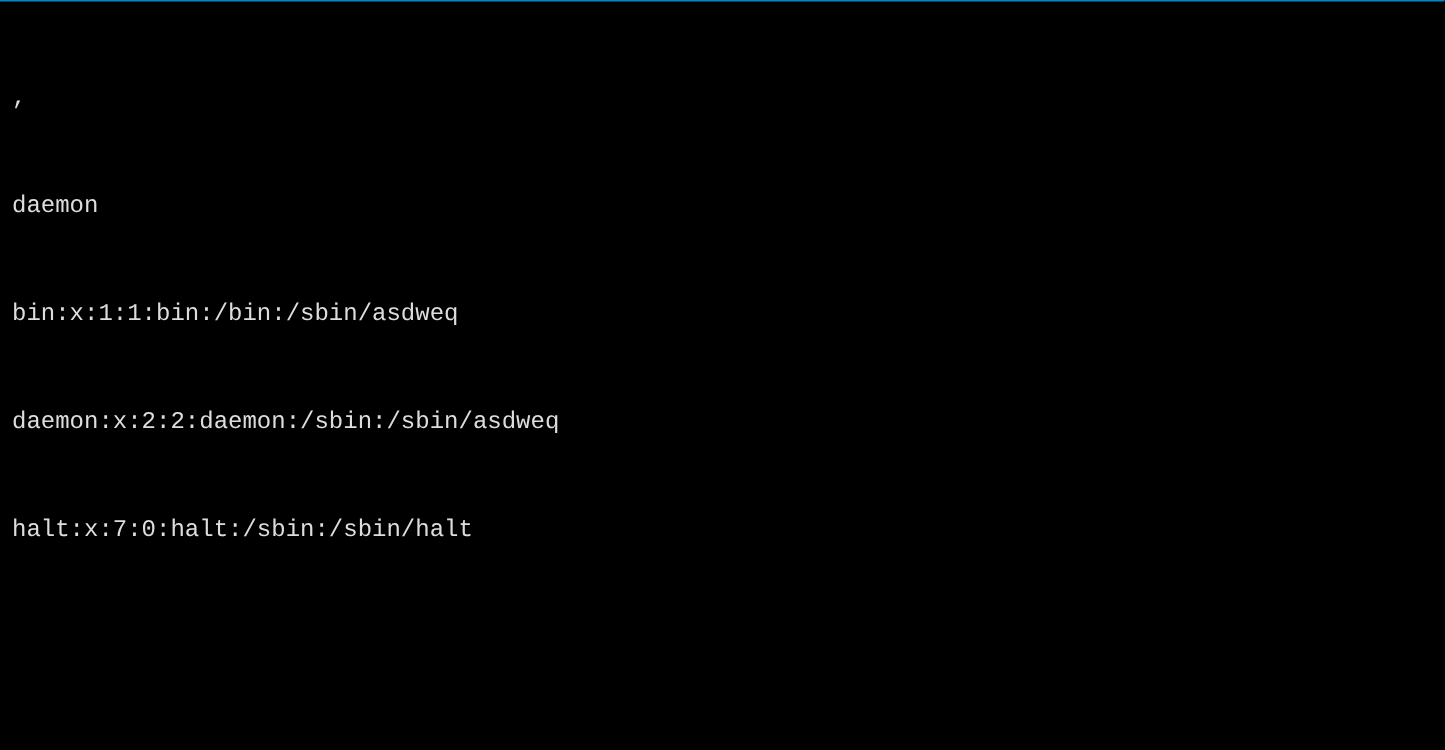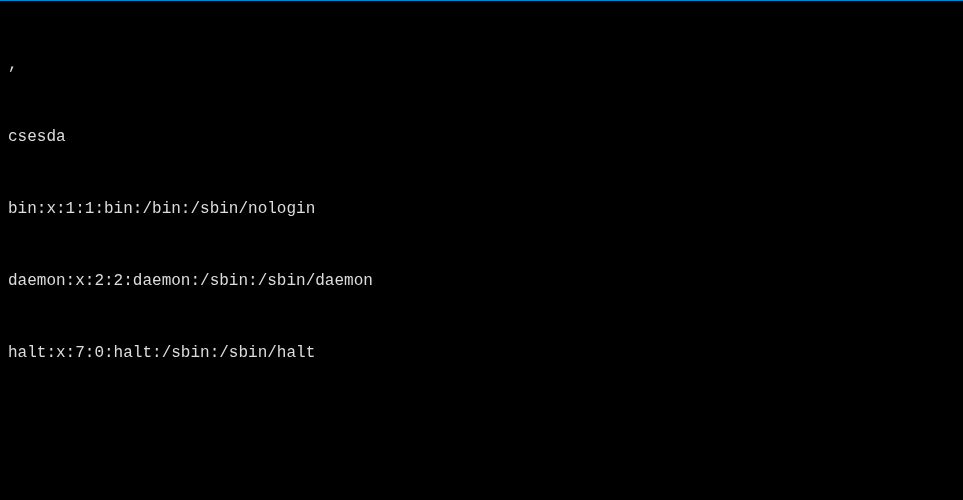--- a/index.html
+++ b/index.html
@@ -24,23 +24,23 @@
     }
     .output-line {
       display: block;
     }
   </style>
 </head>
 <body>
 
 <div class="terminal">
   <span class="output-line">,</span>
-  <span class="output-line">csesda</span>
-  <span class="output-line">bin:x:1:1:bin:/bin:/sbin/nologin</span>
-  <span class="output-line">daemon:x:2:2:daemon:/sbin:/sbin/daemon</span>
+  <span class="output-line">daemon</span>
+  <span class="output-line">bin:x:1:1:bin:/bin:/sbin/asdweq</span>
+  <span class="output-line">daemon:x:2:2:daemon:/sbin:/sbin/asdweq</span>
   <span class="output-line">halt:x:7:0:halt:/sbin:/sbin/halt</span>
   
   
   
   
   
   
   
   
   

